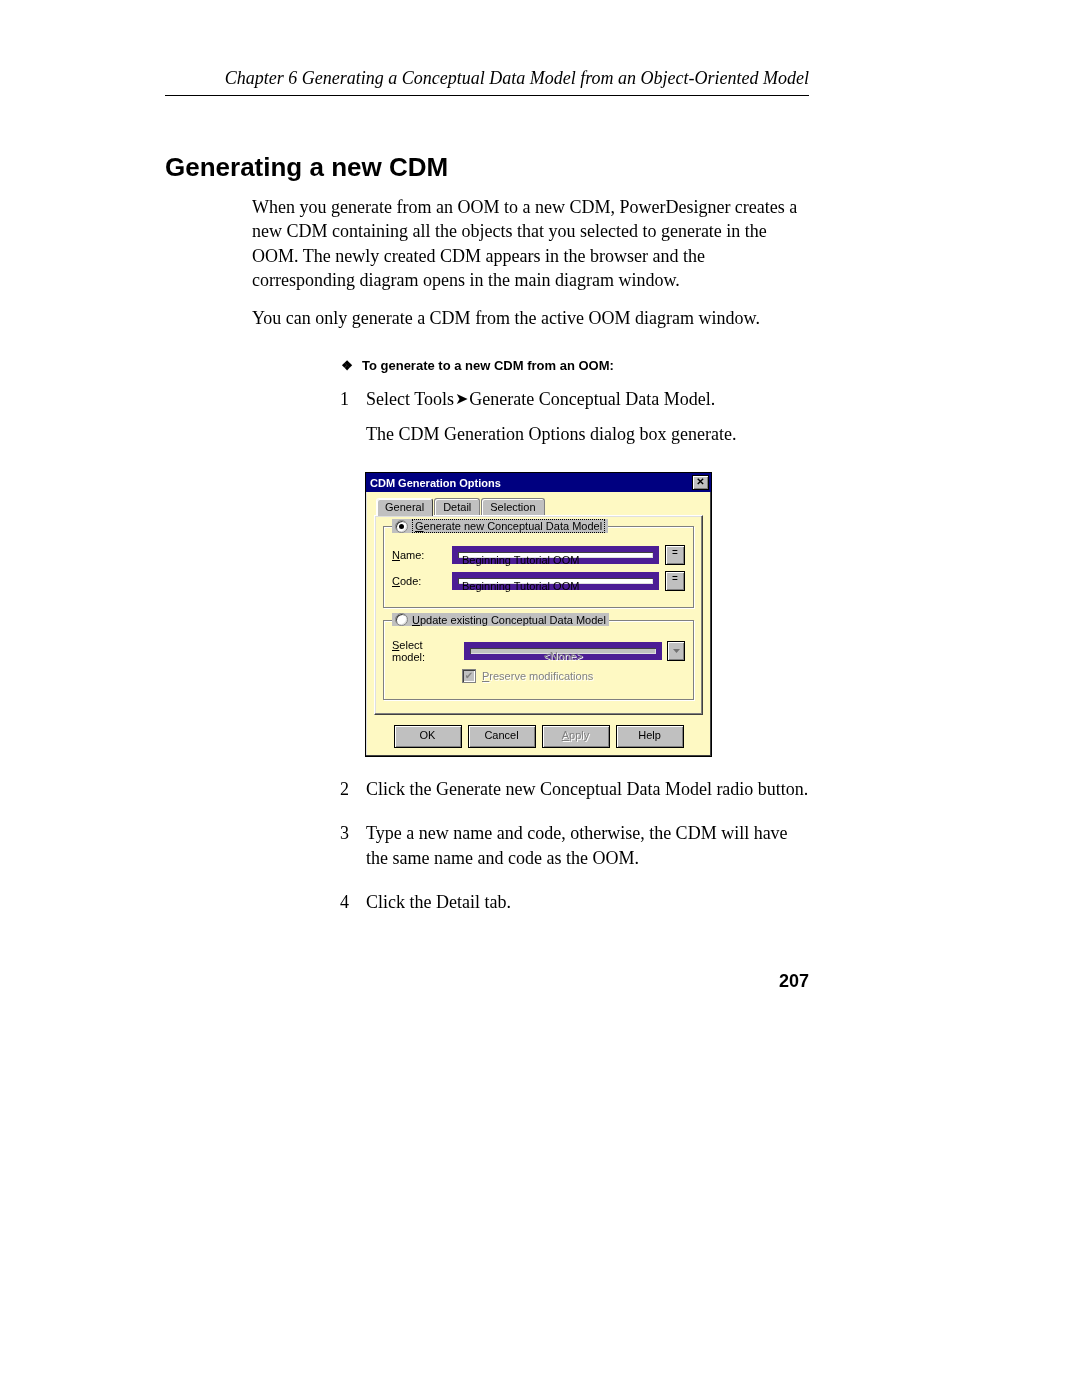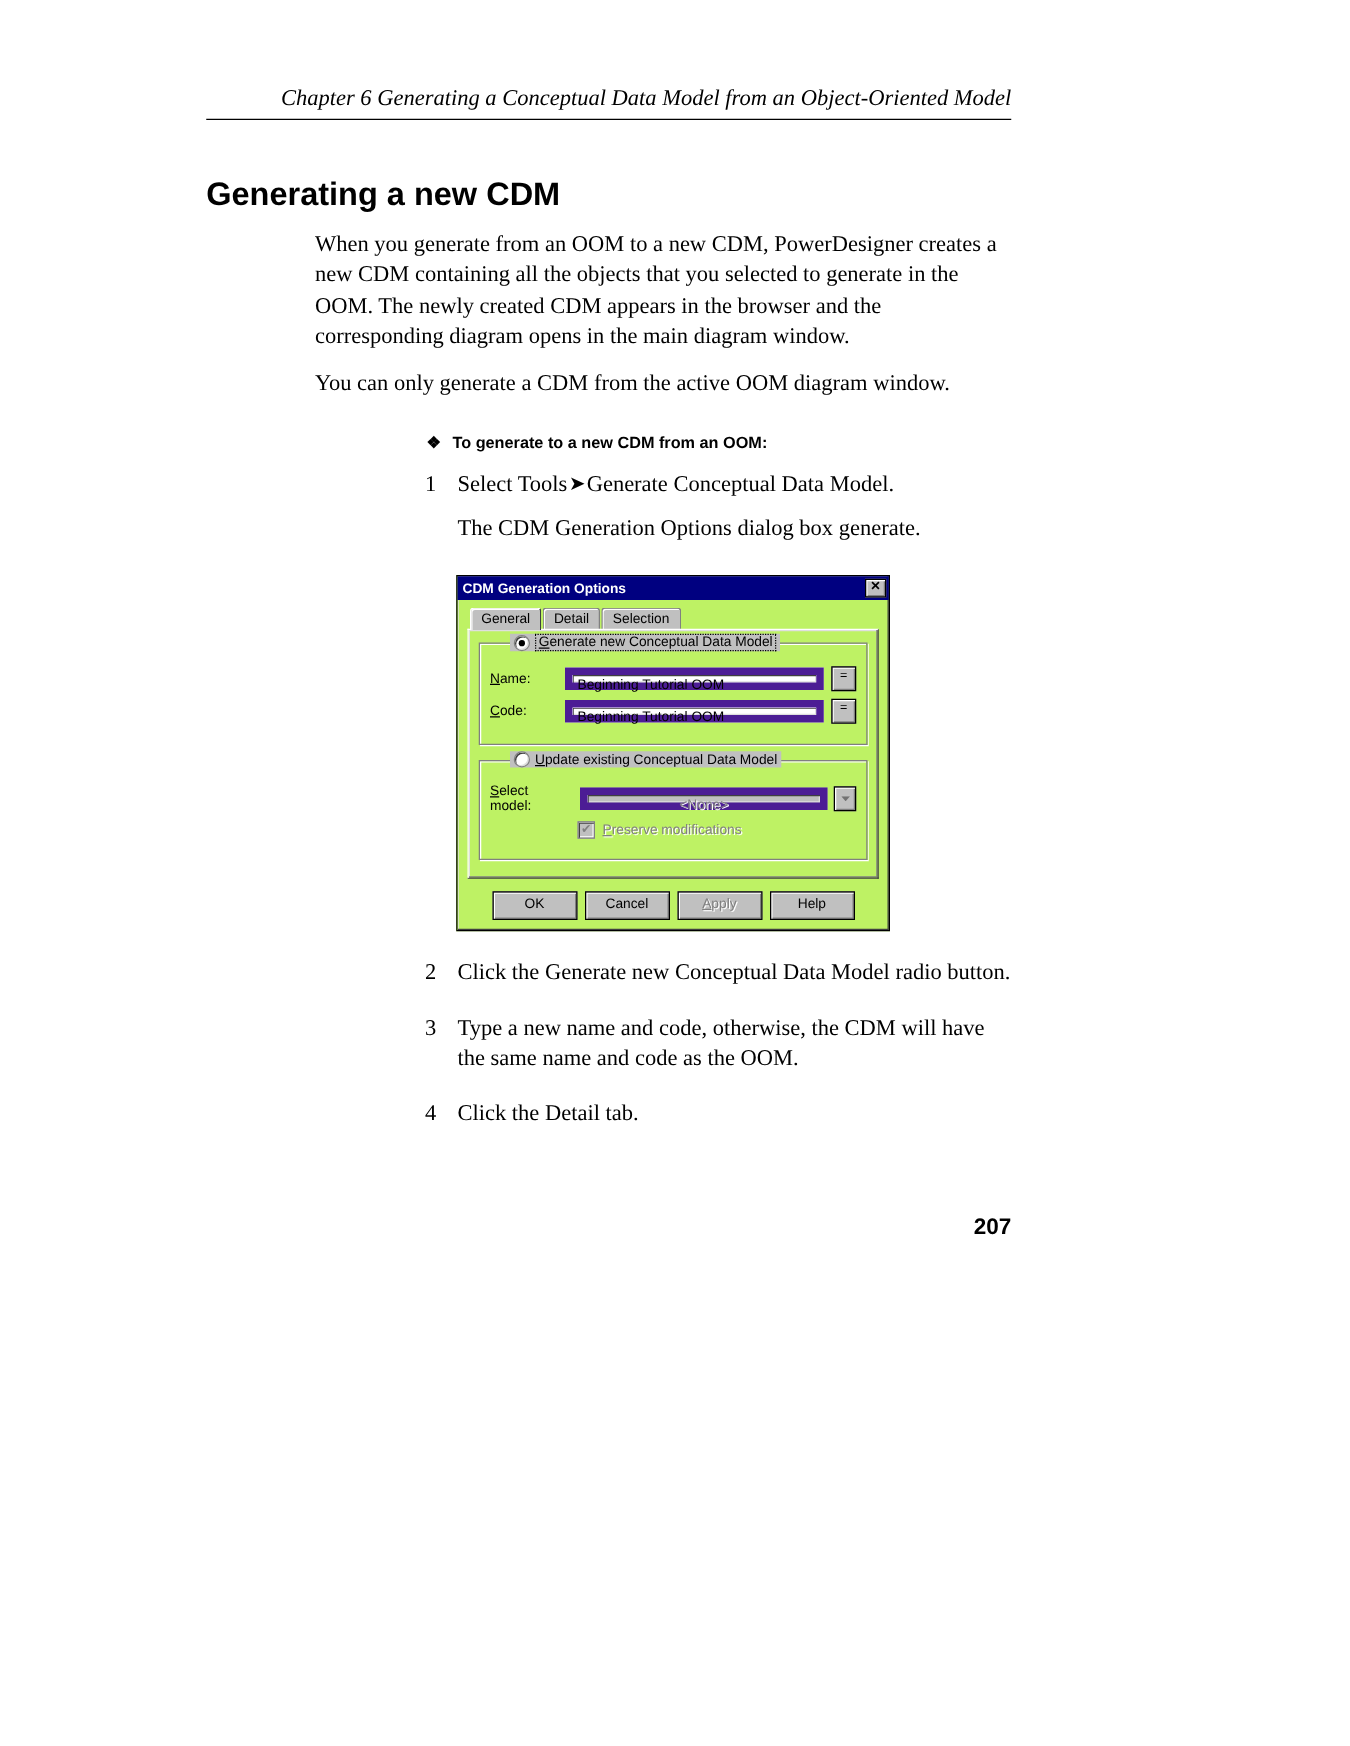--- a/index.html
+++ b/index.html
@@ -20,21 +20,21 @@
     font-style: italic;
     font-size: 18px;
     text-align: right;
     padding-bottom: 6px;
     border-bottom: 1.5px solid #000;
   }
   .section-title {
     font-family: Arial, Helvetica, sans-serif;
     font-weight: bold;
     font-size: 26px;
-    margin-top: 44px;
+    margin-top: 56px;
     margin-bottom: 12px;
   }
   .body-text {
     font-size: 18px;
     line-height: 1.35;
     margin-left: 87px;
     margin-bottom: 14px;
   }
   .procedure-title {
     font-family: Arial, Helvetica, sans-serif;
@@ -71,21 +71,21 @@
     font-size: 16px;
     margin: 0 1px;
   }
   .dialog-wrap {
     margin-left: 200px;
     margin-top: 16px;
     margin-bottom: 20px;
   }
   .win {
     width: 345px;
-    background: #bef264;
+    background: #fef9c3;
     border: 1px solid #000;
     box-shadow: inset -1px -1px 0 #404040, inset 1px 1px 0 #dfdfdf;
     font-family: Tahoma, Arial, sans-serif;
     font-size: 11px;
     color: #000;
   }
   .titlebar {
     display: flex;
     align-items: center;
     justify-content: space-between;
@@ -146,21 +146,21 @@
   .groupbox {
     border: 1px solid #808080;
     box-shadow: inset 1px 1px 0 #fff, 1px 1px 0 #fff;
     padding: 18px 8px 10px 8px;
     margin-bottom: 12px;
     position: relative;
   }
   .group-legend {
     position: absolute;
     top: -8px;
-    left: 24px;
+    left: 8px;
     background: #c0c0c0;
     padding: 0 3px;
     display: flex;
     align-items: center;
     gap: 4px;
     font-size: 11px;
   }
   .radio-dot {
     width: 11px; height: 11px;
     border: 1px solid #808080;

